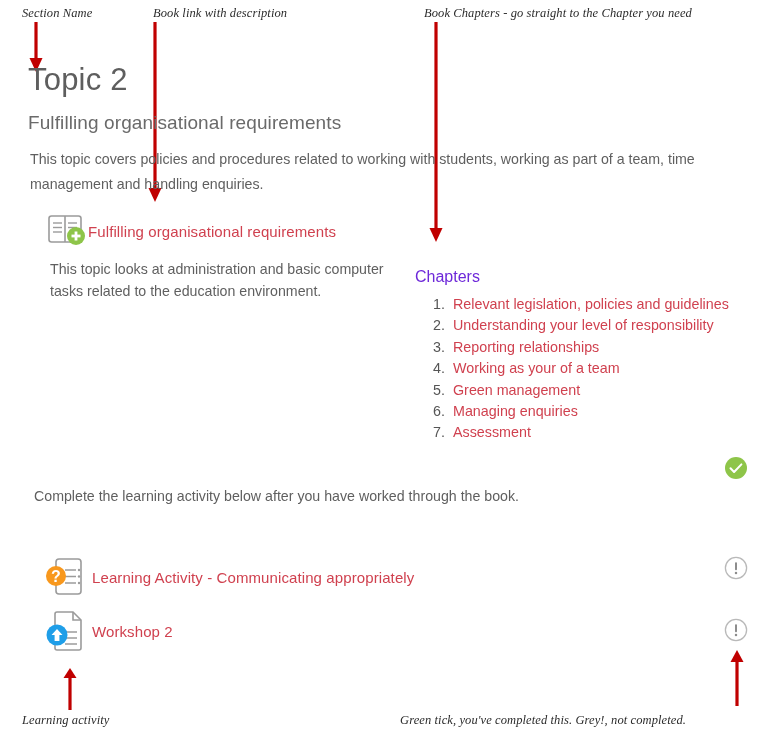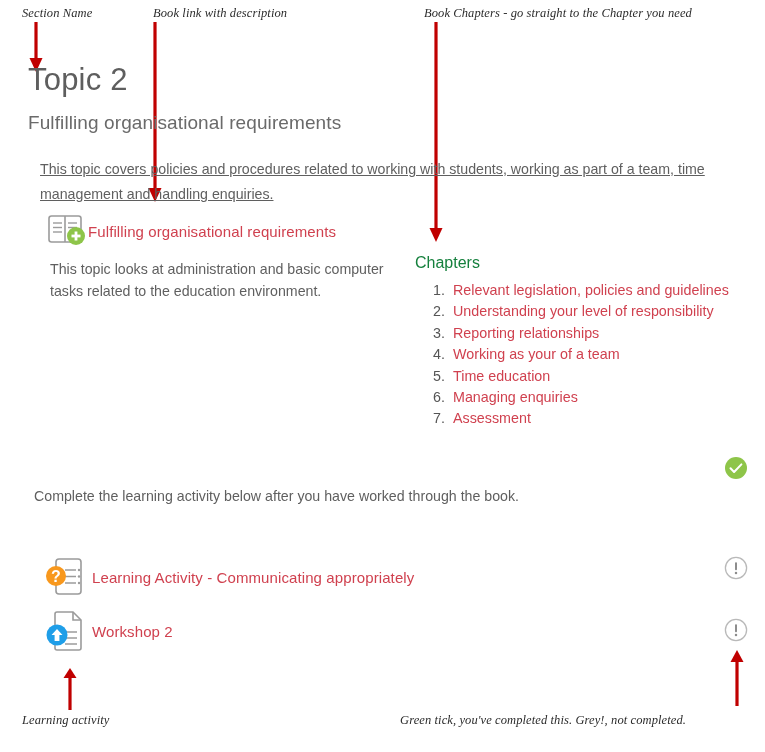--- a/index.html
+++ b/index.html
@@ -62,22 +62,21 @@
     margin: 0;
   }
   .topic-intro {
     position: absolute;
     left: 28px;
     top: 145px;
     width: 690px;
     font-size: 14.2px;
     line-height: 25px;
     color: #5f5f5f;
-    margin: 12px;
-    text-decoration: underline;
+    margin: 2px;
   }
 
   
   .book-block {
     position: absolute;
     left: 46px;
     top: 212px;
     width: 360px;
   }
   .activity-row {
@@ -106,23 +105,23 @@
   }
 
   
   .chapters-block {
     position: absolute;
     left: 415px;
     top: 254px;
   }
   .chapters-heading {
     font-size: 16px;
-    color: #15803d;
+    color: #6d28d9;
     font-weight: 400;
-    margin: 0 0 8px 0;
+    margin: 14px 0 8px 0;
   }
   ol.chapter-list {
     margin: 0;
     padding-left: 34px;
     font-size: 14.3px;
     color: #555;
   }
   ol.chapter-list li {
     line-height: 21.4px;
     padding-left: 4px;
@@ -227,21 +226,21 @@
       <p class="book-desc">This topic looks at administration and basic computer tasks related to the education environment.</p>
     </div>
 
     <div class="chapters-block">
       <div class="chapters-heading">Chapters</div>
       <ol class="chapter-list">
         <li><a href="#">Relevant legislation, policies and guidelines</a></li>
         <li><a href="#">Understanding your level of responsibility</a></li>
         <li><a href="#">Reporting relationships</a></li>
         <li><a href="#">Working as your of a team</a></li>
-        <li><a href="#">Time education</a></li>
+        <li><a href="#">Green management</a></li>
         <li><a href="#">Managing enquiries</a></li>
         <li><a href="#">Assessment</a></li>
       </ol>
     </div>
 
     <p class="instruction">Complete the learning activity below after you have worked through the book.</p>
 
     <div class="activity-block" id="learning-activity-block">
       <div class="activity-row">
         <span class="icon-box" style="width:48px; flex:0 0 48px; height:42px;">

